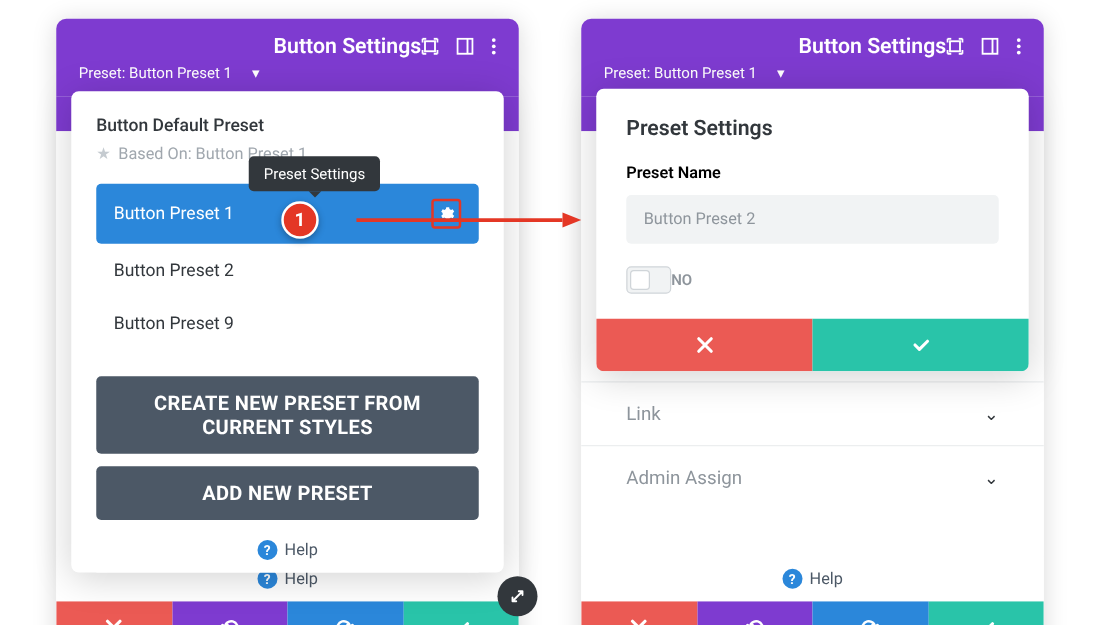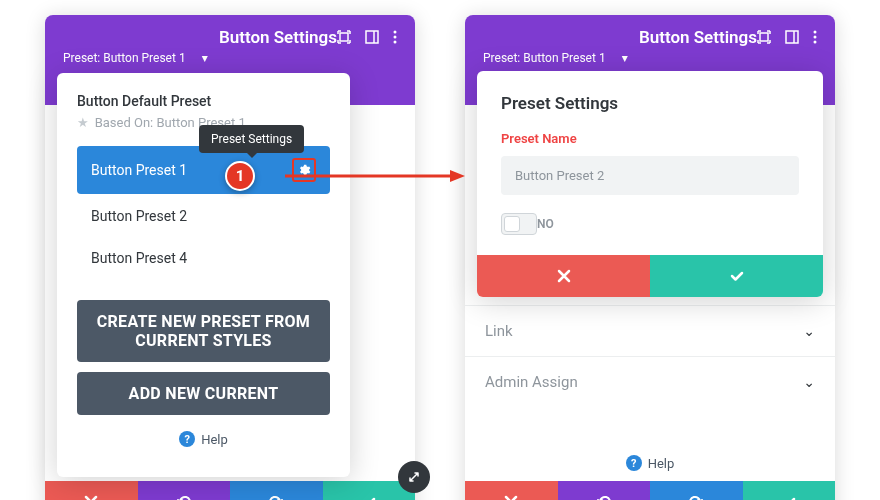--- a/index.html
+++ b/index.html
@@ -16,40 +16,40 @@
 .body{background:#fff;min-height:340px;position:relative}
 .purple-bar{background:#7e3bd0;height:28px}
 .footer-help{background:#fff;text-align:center;padding:10px 0;font-size:13px;color:#4c5866;display:flex;align-items:center;justify-content:center;gap:6px}
 .help-q{width:16px;height:16px;border-radius:50%;background:#2b87da;color:#fff;font-size:11px;font-weight:700;display:flex;align-items:center;justify-content:center}
 .action-bar{display:flex;border-radius:0 0 8px 8px;overflow:hidden}
 .action-btn{flex:1;height:42px;display:flex;align-items:center;justify-content:center;color:#fff;cursor:pointer}
 .act-red{background:#eb5a54}
 .act-purple{background:#7e3bd0}
 .act-blue{background:#2b87da}
 .act-green{background:#29c4a9}
-.dropdown{position:absolute;left:12px;top:58px;width:293px;background:#fff;border-radius:6px;box-shadow:0 4px 30px rgba(0,0,0,0.18);padding:20px 20px 20px;z-index:5}
+.dropdown{position:absolute;left:12px;top:58px;width:346px;background:#fff;border-radius:6px;box-shadow:0 4px 30px rgba(0,0,0,0.18);padding:20px 20px 0;z-index:5}
 .dd-title{font-size:14px;color:#32373c;font-weight:500;margin-bottom:6px}
 .dd-based{display:flex;align-items:center;gap:6px;font-size:13px;color:#a0a7ae;margin-bottom:16px}
 .preset-item{padding:12px 14px;font-size:14px;border-radius:4px;margin-bottom:2px;cursor:pointer;display:flex;align-items:center;justify-content:space-between}
 .preset-item.active{background:#2b87da;color:#fff}
 .preset-item.inactive{color:#32373c}
 .dd-btn{width:100%;padding:12px;background:#4c5866;color:#fff;font-size:16px;font-weight:700;letter-spacing:0.3px;border:none;border-radius:4px;margin-top:10px;cursor:pointer}
 .dd-btn:first-of-type{margin-top:20px}
 .preset-popup{position:absolute;left:12px;top:56px;width:346px;background:#fff;border-radius:6px;box-shadow:0 4px 30px rgba(0,0,0,0.18);z-index:5;overflow:hidden}
 .pp-inner{padding:22px 24px 20px}
 .pp-title{font-size:17px;font-weight:600;color:#32373c;margin-bottom:18px}
-.pp-label{font-size:13px;font-weight:600;color:#ef4444;margin-bottom:10px}
+.pp-label{font-size:13px;font-weight:600;color:#000000;margin-bottom:10px}
 .pp-input{width:100%;background:#f1f3f4;border:none;padding:12px 14px;font-size:13px;color:#8e959c;border-radius:4px;margin-bottom:18px}
 .toggle{display:flex;align-items:center;}
 .toggle-track{width:36px;height:22px;background:#f1f3f4;border:1px solid #d0d5d9;border-radius:4px;position:relative}
 .toggle-thumb{width:16px;height:16px;background:#fff;border:1px solid #d0d5d9;border-radius:3px;position:absolute;left:2px;top:2px}
 .toggle-label{font-size:12px;color:#8e959c;font-weight:600}
 .pp-actions{display:flex}
 .pp-btn{flex:1;height:42px;display:flex;align-items:center;justify-content:center;color:#fff;cursor:pointer}
-.section-row{padding:16px 20px;display:flex;justify-content:space-between;align-items:center;color:#8e959c;font-size:15px;border-top:1px solid #eceeef;cursor:pointer}
+.section-row{padding:16px 36px;display:flex;justify-content:space-between;align-items:center;color:#8e959c;font-size:15px;border-top:1px solid #eceeef;cursor:pointer}
 .tooltip{position:absolute;background:#32373c;color:#fff;font-size:12px;padding:7px 12px;border-radius:4px;z-index:20}
 .tooltip::after{content:"";position:absolute;bottom:-5px;left:50%;transform:translateX(-50%);border:5px solid transparent;border-top-color:#32373c;border-bottom:none}
 .callout{position:absolute;width:30px;height:30px;background:#e43725;border:2px solid #fff;border-radius:50%;display:flex;align-items:center;justify-content:center;color:#fff;font-weight:700;font-size:15px;z-index:15;box-shadow:0 2px 6px rgba(0,0,0,0.3)}
 .gear-box{width:24px;height:24px;border:2px solid #e43725;border-radius:3px;display:flex;align-items:center;justify-content:center;z-index:12}
 .resize-circle{position:absolute;width:32px;height:32px;background:#32373c;border-radius:50%;display:flex;align-items:center;justify-content:center;color:#fff;z-index:8}
 .arrow{position:absolute;z-index:7}
 .arrow-line{stroke:#e43725;stroke-width:3;fill:none}
 .arrow-head{fill:#e43725}
 .chev{font-size:14px;color:#32373c}
 .star{color:#c5cbd0}
@@ -129,24 +129,24 @@
       <span class="gear-box">
         <svg width="14" height="14" viewBox="0 0 24 24">
             <path fill="#fff" d="M12 8a4 4 0 100 8 4 4 0 000-8zm9 4a7 7 0 00-.1-1.2l2-1.6-2-3.4-2.4 1a7 7 0 00-2-1.2L16 3h-4l-.5 2.6a7 7 0 00-2 1.2l-2.4-1-2 3.4 2 1.6A7 7 0 007 12a7 7 0 00.1 1.2l-2 1.6 2 3.4 2.4-1a7 7 0 002 1.2L12 21h4l.5-2.6a7 7 0 002-1.2l2.4 1 2-3.4-2-1.6A7 7 0 0021 12z"></path>
           </svg>
       </span>
     </div>
     <div class="preset-item inactive">
         <span>Button Preset 2</span>
       </div>
     <div class="preset-item inactive">
-        <span>Button Preset 4</span>
+        <span>Button Preset 9</span>
       </div>
     <button class="dd-btn">CREATE NEW PRESET FROM CURRENT STYLES</button>
-    <button class="dd-btn">ADD NEW CURRENT</button>
+    <button class="dd-btn">ADD NEW PRESET</button>
     <div class="footer-help" style="padding-top:16px">
       <span class="help-q">?</span>
       <span>Help</span>
     </div>
   </div>
 </div>
 
 <div class="tooltip" style="left:199px;top:125px">
   <span>Preset Settings</span>
 </div>

